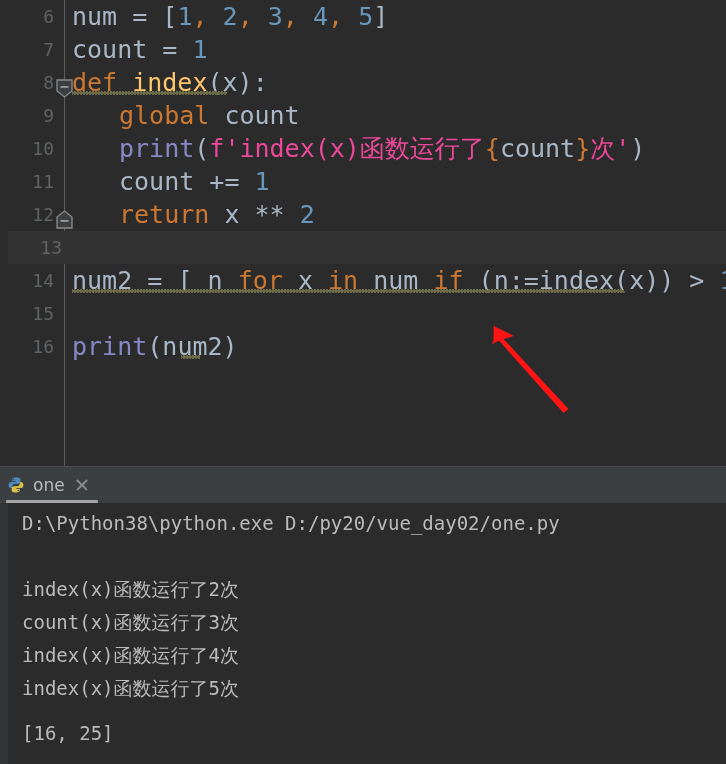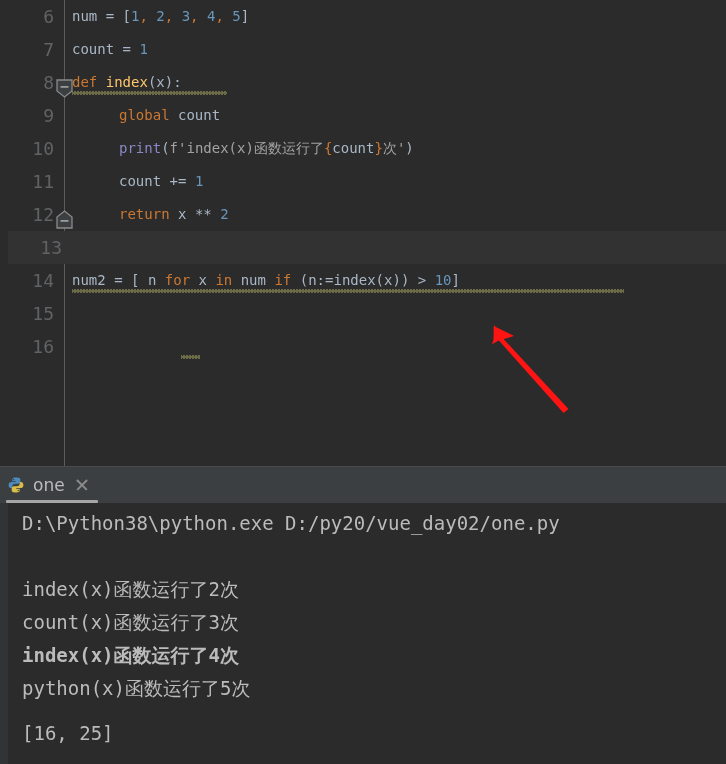--- a/index.html
+++ b/index.html
@@ -58,21 +58,21 @@
     padding-right: 3px;
     overflow: hidden;
   }
   .gutter-num {
     display: block;
     margin-left: -14px;
   }
   .code-text {
     position: absolute;
     left: 72px; top: 0;
-    font-size: 14px;
+    font-size: 25px;
     color: #a9b7c6;
     font-family: "DejaVu Sans Mono", "Liberation Mono", monospace;
     white-space: pre;
   }
 
   
   .guide-line {
     position: absolute;
     left: 64px;
     top: 0;
@@ -90,21 +90,21 @@
   .fold .shape {
     position: absolute;
     left: 0; top: 0;
     width: 17px;
     height: 19px;
   }
 
   
   .kw      { color: #cc7832; }
   .num     { color: #6897bb; }
-  .str     { color: #a3a3a3; }
+  .str     { color: #ec4899; }
   .fn      { color: #ffc66d; }
   .builtin { color: #8888c6; }
   .ident   { color: #a9b7c6; }
   .punct   { color: #a9b7c6; }
   .brace   { color: #cc7832; }
 
   
   .squiggle {
     position: absolute;
     height: 4px;
@@ -284,20 +284,21 @@
         <div class="squiggle warn" style="left:72px;top:25px;width:552px;"></div>
       </div>
 
       <div class="code-row" style="top:297px;position:absolute;width:645px;">
         <div class="gutter"><span class="gutter-num">15</span></div>
         <div class="code-text"></div>
       </div>
 
       <div class="code-row" style="top:330px;position:absolute;width:660px;">
         <div class="gutter"><span class="gutter-num">16</span></div>
+        <div class="code-text"><span class="builtin">print</span><span class="punct">(</span><span class="ident">num2</span><span class="punct">)</span></div>
         <div class="squiggle warn" style="left:181px;top:25px;width:19px;"></div>
       </div>
 
     </div>
 
     <div class="fold" style="top:79px;">
       <svg class="shape" viewBox="0 0 17 19" xmlns="http://www.w3.org/2000/svg">
         <path d="M1 1 H16 V12 L8.5 18 L1 12 Z" fill="#3c3f41" stroke="#8a8a8a" stroke-width="1.3"></path>
         <rect x="4.5" y="7" width="8" height="1.8" fill="#9a9a9a"></rect>
       </svg>
@@ -335,19 +336,19 @@
         <span class="tab-close"></span>
       </div>
       <div class="tab-underline"></div>
     </div>
 
     <div class="console-body">
       <div class="console-gutter-strip"></div>
       <div class="console-line" style="top:4px;">D:\Python38\python.exe D:/py20/vue_day02/one.py</div>
       <div class="console-line" style="top:70px;">index(x)函数运行了2次</div>
       <div class="console-line" style="top:103px;">count(x)函数运行了3次</div>
-      <div class="console-line" style="top:136px;font-weight:bold;">index(x)函数运行了4次</div>
-      <div class="console-line" style="top:169px;">python(x)函数运行了5次</div>
+      <div class="console-line" style="top:136px;">index(x)函数运行了4次</div>
+      <div class="console-line" style="top:169px;">index(x)函数运行了5次</div>
       <div class="console-line" style="top:214px;">[16, 25]</div>
     </div>
   </div>
 
 </div>
 
 </body></html>

